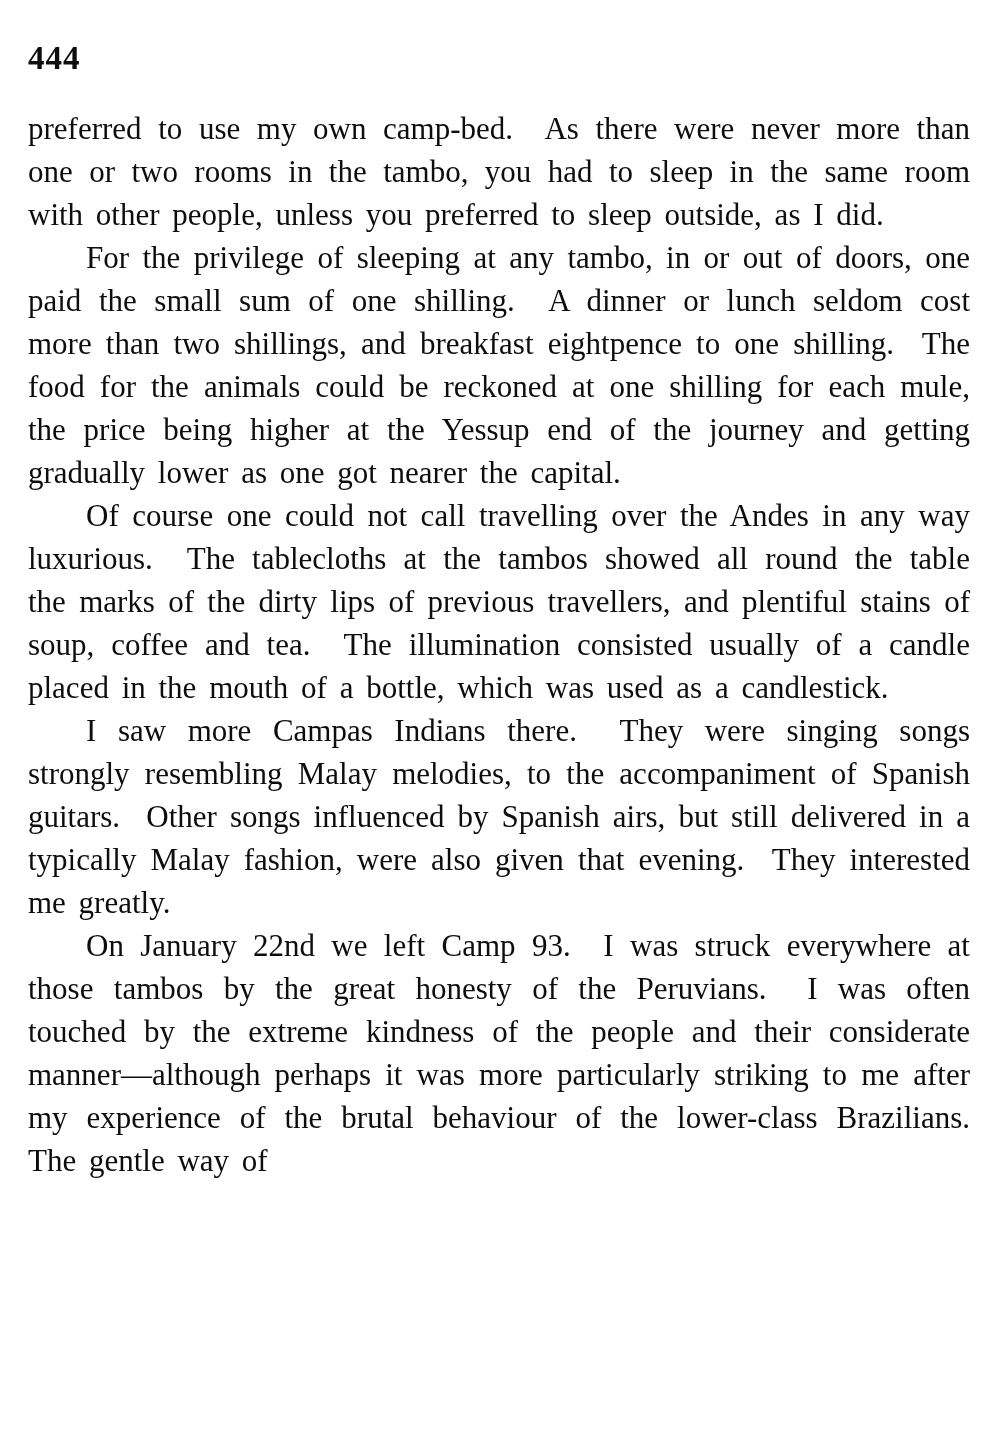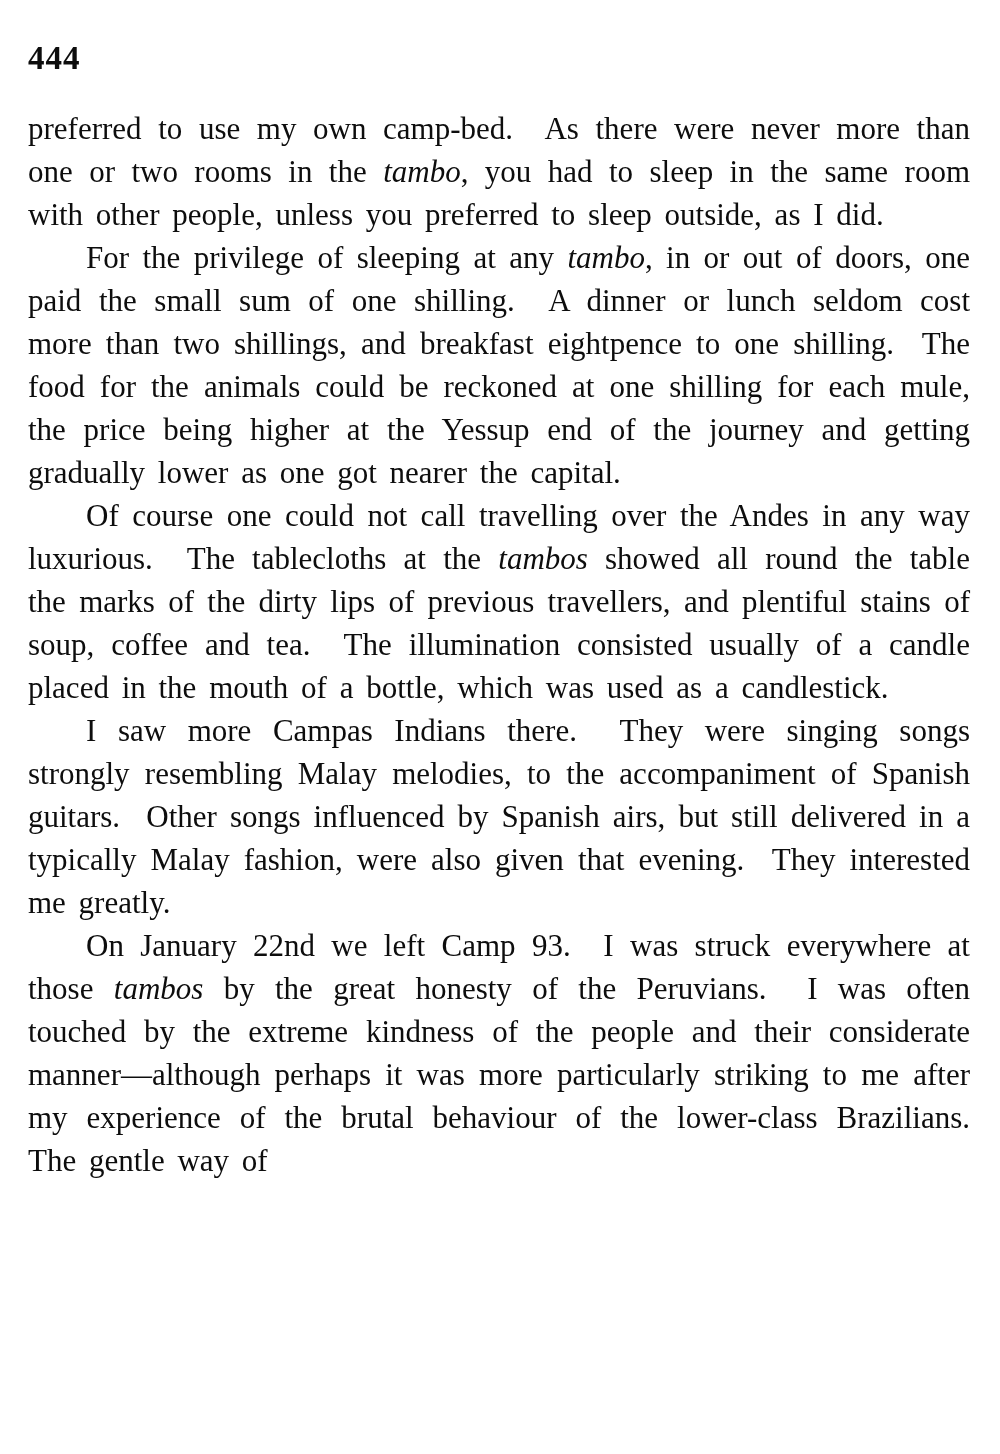--- a/index.html
+++ b/index.html
@@ -41,21 +41,20 @@
     word-spacing: 5px;
     white-space: pre-wrap;
   }
   .bodytext p {
     margin: 0;
   }
   .bodytext p.indent {
     text-indent: 58px;
   }
   .it {
-    font-style: italic;
   }
 </style>
 </head>
 <body>
 
 <div class="page">
   <div class="running-head">
     <span class="pagenum">444</span>
   </div>
   <div class="bodytext" id="body-text"><p class=""><span>preferred to use my own camp-bed.  As there were never more than one or two rooms in the </span><span class="it">tambo</span><span>, you had to sleep in the same room with other people, unless you preferred to sleep outside, as I did.</span></p><p class="indent"><span>For the privilege of sleeping at any </span><span class="it">tambo</span><span>, in or out of doors, one paid the small sum of one shilling.  A dinner or lunch seldom cost more than two shillings, and breakfast eightpence to one shilling.  The food for the animals could be reckoned at one shilling for each mule, the price being higher at the Yessup end of the journey and getting gradually lower as one got nearer the capital.</span></p><p class="indent"><span>Of course one could not call travelling over the Andes in any way luxurious.  The tablecloths at the </span><span class="it">tambos</span><span> showed all round the table the marks of the dirty lips of previous travellers, and plentiful stains of soup, coffee and tea.  The illumination consisted usually of a candle placed in the mouth of a bottle, which was used as a candlestick.</span></p><p class="indent"><span>I saw more Campas Indians there.  They were singing songs strongly resembling Malay melodies, to the accompaniment of Spanish guitars.  Other songs influenced by Spanish airs, but still delivered in a typically Malay fashion, were also given that evening.  They interested me greatly.</span></p><p class="indent"><span>On January 22nd we left Camp 93.  I was struck everywhere at those </span><span class="it">tambos</span><span> by the great honesty of the Peruvians.  I was often touched by the extreme kindness of the people and their considerate manner—although perhaps it was more particularly striking to me after my experience of the brutal behaviour of the lower-class Brazilians.  The gentle way of</span></p></div>

